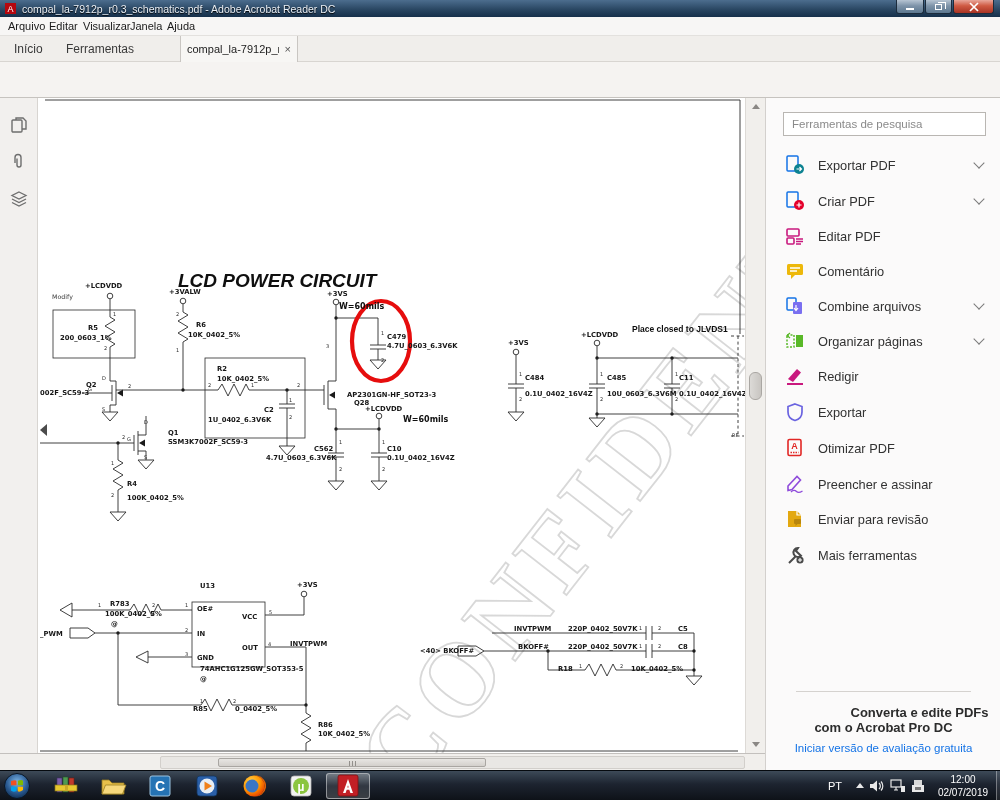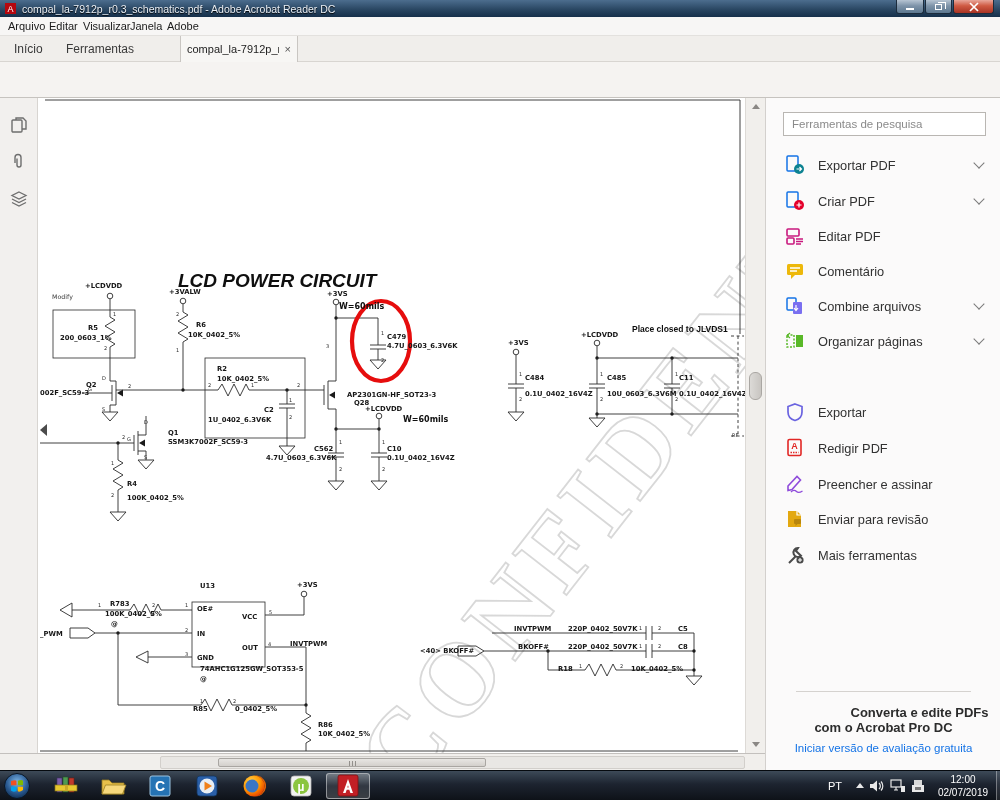--- a/index.html
+++ b/index.html
@@ -132,21 +132,21 @@
           </svg>
         </div>
     </div>
   </div>
 
   <div class="abs menubar">
     <span class="menu-item" style="left:8px">Arquivo</span>
     <span class="menu-item" style="left:49px">Editar</span>
     <span class="menu-item" style="left:83px">Visualizar</span>
     <span class="menu-item" style="left:130px">Janela</span>
-    <span class="menu-item" style="left:167px">Adobe</span>
+    <span class="menu-item" style="left:167px">Ajuda</span>
   </div>
 
   <div class="abs tabbar">
     <span class="tabtxt" style="left:14px">Início</span>
     <span class="tabtxt" style="left:66px">Ferramentas</span>
     <div class="doctab">
       <span class="lbl">compal_la-7912p_r...</span>
       <span class="x">×</span>
     </div>
     <div class="help-circle">?</div>
@@ -559,33 +559,40 @@
     </div>
     <div class="tool-row" style="top:226px">
       <span class="ticon"><svg width="20" height="20">
             <rect x="2" y="4" width="7" height="12" fill="none" stroke="#59b828" stroke-width="1.5" stroke-dasharray="2,1.5"></rect>
             <rect x="11" y="4" width="7" height="12" fill="#59b828"></rect>
             <path d="M5,2 L2,4.5 L5,7" fill="none" stroke="#59b828" stroke-width="1.2"></path>
           </svg></span>
       <span class="tlabel">Organizar páginas</span>
         <span class="chev"></span>
     </div>
+    <div class="tool-row" style="top:261px">
+      <span class="ticon"><svg width="20" height="20">
+            <path d="M3,13 L12,3 L16,6.5 L8,16 Z" fill="#c9187e"></path>
+            <path d="M2,18 H18" stroke="#c9187e" stroke-width="2"></path>
+          </svg></span>
+      <span class="tlabel">Redigir</span>
+    </div>
     <div class="tool-row" style="top:297px">
       <span class="ticon"><svg width="20" height="20">
             <path d="M10,2 L17,4.5 V10 C17,14.5 13.8,17.5 10,18.5 C6.2,17.5 3,14.5 3,10 V4.5 Z" fill="none" stroke="#6a63e0" stroke-width="1.7"></path>
           </svg></span>
       <span class="tlabel">Exportar</span>
     </div>
     <div class="tool-row" style="top:333px">
       <span class="ticon"><svg width="20" height="20">
             <rect x="3" y="1.5" width="13" height="16" rx="1.5" fill="none" stroke="#e12725" stroke-width="1.6"></rect>
             <text x="9.5" y="11" font-size="9" font-weight="bold" fill="#e12725" text-anchor="middle" font-family="Liberation Sans">A</text>
             <path d="M5.5,14.5 H13.5" stroke="#e12725" stroke-width="1.6" stroke-dasharray="1.5,1"></path>
           </svg></span>
-      <span class="tlabel">Redigir PDF</span>
+      <span class="tlabel">Otimizar PDF</span>
     </div>
     <div class="tool-row" style="top:369px">
       <span class="ticon"><svg width="20" height="20">
             <path d="M3,12 L12,2.5 L15.5,6 L7,15.5 L3,16.5 Z" fill="none" stroke="#8f4bdb" stroke-width="1.6"></path>
             <path d="M6,18 q3,-3 5.5,-0.5 q2,2 6,-0.5" fill="none" stroke="#8f4bdb" stroke-width="1.4"></path>
           </svg></span>
       <span class="tlabel">Preencher e assinar</span>
     </div>
     <div class="tool-row" style="top:440px">
       <span class="ticon"><svg width="20" height="20">

